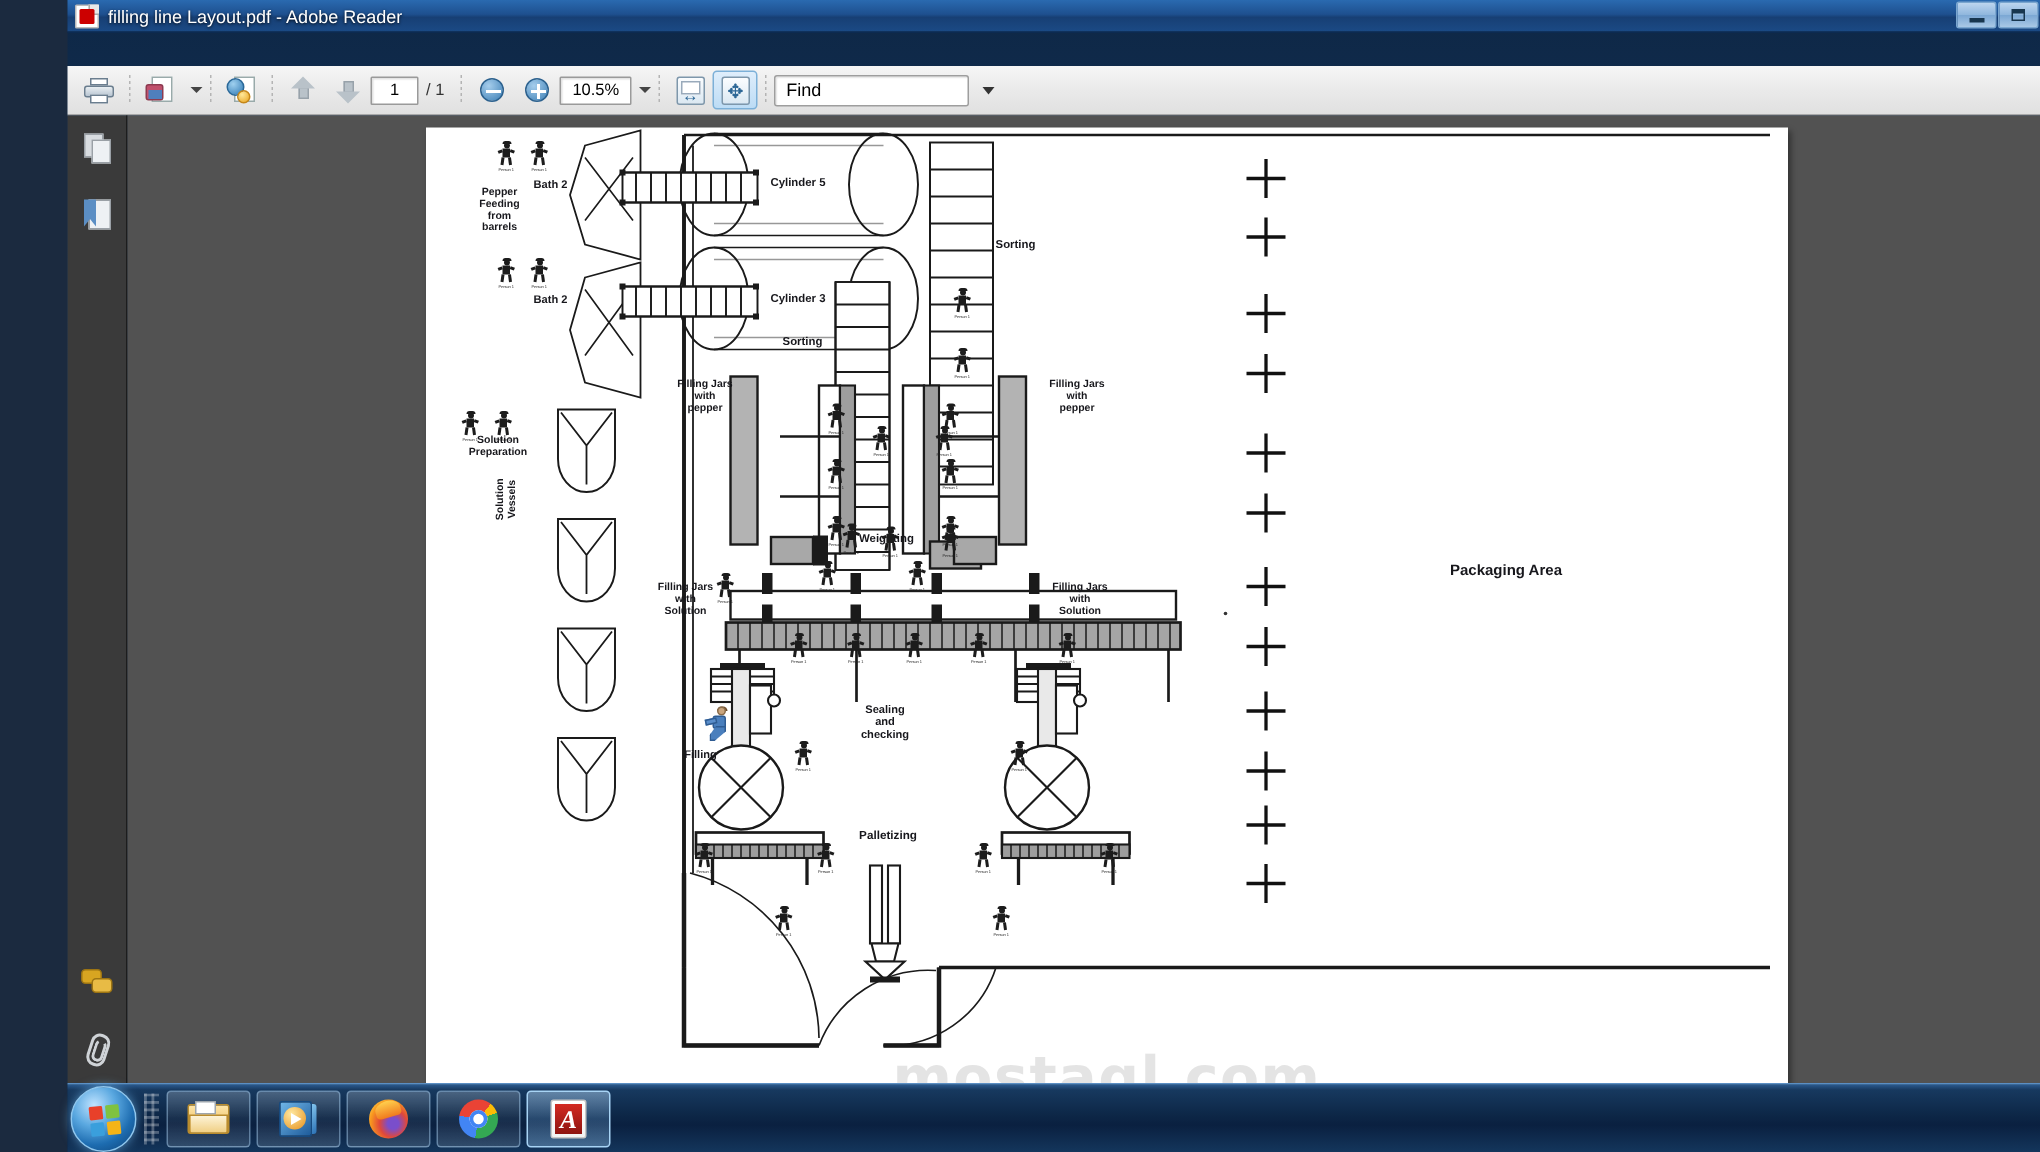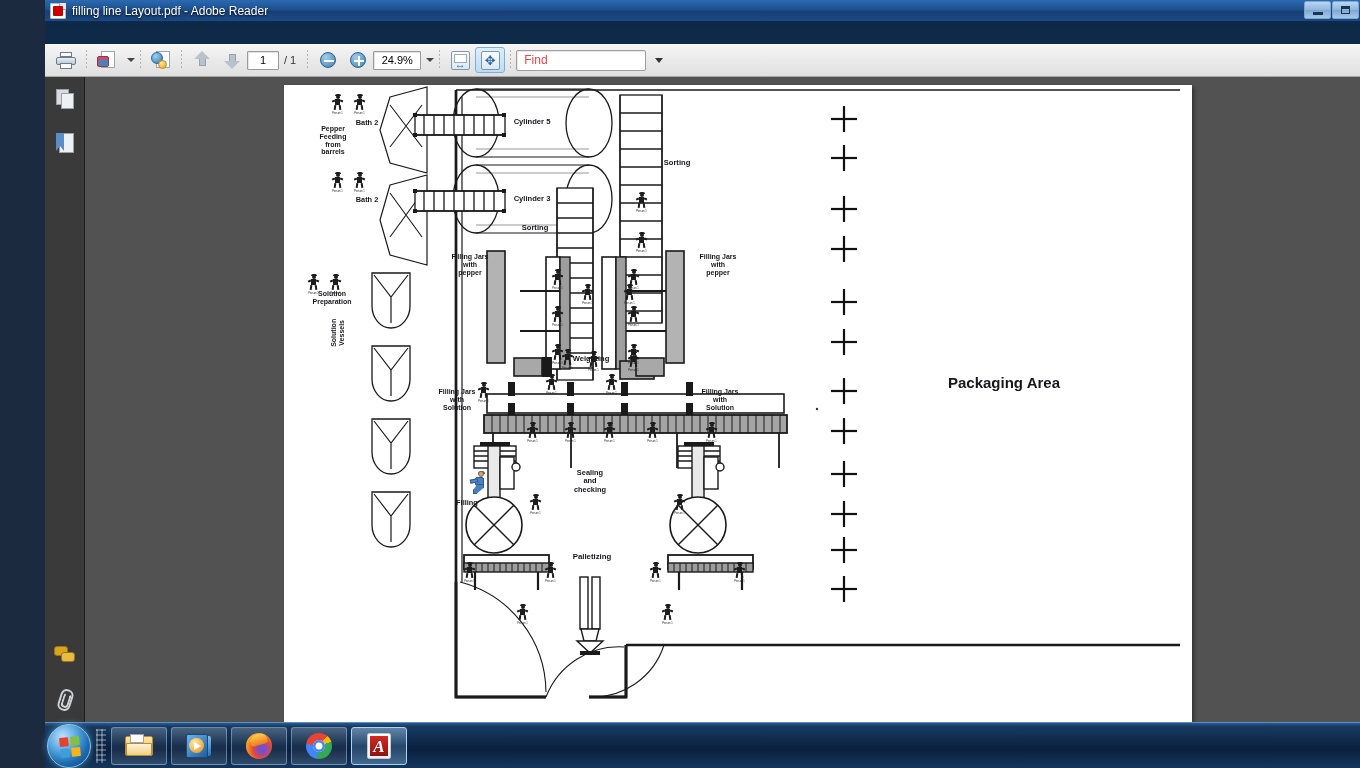--- a/index.html
+++ b/index.html
@@ -99,21 +99,21 @@
     background:radial-gradient(circle at 35% 30%,#a5cdec,#3d7fb5);
     border:1px solid #2c618e; position:relative; margin:0 2px;
   }
   .circbtn .h{position:absolute;left:3px;top:7px;width:10px;height:2px;background:#fff;}
   .circbtn .v{position:absolute;left:7px;top:3px;width:2px;height:10px;background:#fff;}
   .findbox{
     width:130px;height:21px;border:1px solid #9e9e9e;background:#fff;border-radius:2px;
     display:flex;align-items:center;padding-left:7px;
     box-shadow:inset 1px 1px 1px rgba(0,0,0,.10);
   }
-  .findbox span{font-size:12px;color:#ef4444;}
+  .findbox span{font-size:12px;color:#000000;}
   .findcaret{
     width:0;height:0;border-left:4px solid transparent;border-right:4px solid transparent;
     border-top:5px solid #333; margin-left:9px;
   }
   
   .ic-print{width:20px;height:17px;position:relative;}
   .ic-print .body{position:absolute;left:0;top:5px;width:20px;height:8px;border:1px solid #6b7e8f;
     background:linear-gradient(180deg,#e9eef2,#b9c6d2);border-radius:2px;}
   .ic-print .top{position:absolute;left:4px;top:0px;width:12px;height:5px;border:1px solid #6b7e8f;background:#fff;}
   .ic-print .out{position:absolute;left:4px;top:11px;width:12px;height:6px;border:1px solid #6b7e8f;background:#fff;}
@@ -366,21 +366,21 @@
       <span class="circbtn">
           <i class="h"></i>
         </span>
     </div>
     <div class="tbtn">
       <span class="circbtn">
           <i class="h"></i>
           <i class="v"></i>
         </span>
     </div>
-    <div class="zoombox">24.9%</div>
+    <div class="zoombox">10.5%</div>
     <div class="caret"></div>
     <div class="sep"></div>
     <div class="tbtn">
       <span class="ic-fitw"></span>
     </div>
     <div class="tbtn active">
       <span class="ic-fitp"></span>
     </div>
     <div class="sep"></div>
     <div class="findbox">
@@ -758,21 +758,21 @@
 with
 Solution</div>
         <div class="dtext" style="left:400px;top:303px;width:72px;font-size:7px;">Filling Jars
 with
 Solution</div>
         <div class="dtext" style="left:268px;top:384px;width:76px;font-size:7.4px;">Sealing
 and
 checking</div>
         <div class="dtext" style="left:152px;top:414px;width:62px;font-size:7.4px;">Filling</div>
         <div class="dtext" style="left:268px;top:468px;width:80px;font-size:7.8px;">Palletizing</div>
-        <div class="dtext" style="left:620px;top:290px;width:200px;font-size:15px;">Packaging Area</div>
+        <div class="dtext" style="left:620px;top:290px;width:200px;font-size:10px;">Packaging Area</div>
 
         <div class="foreman" style="left:186px;top:386px;">
           <i class="hair"></i>
             <i class="head"></i>
             <i class="body"></i>
             <i class="armf"></i>
             <i class="legs"></i>
         </div>
 
         <div id="people">
@@ -1123,20 +1123,21 @@
               <i class="arm-r"></i>
               <i class="torso"></i>
               <i class="leg-l"></i>
               <i class="leg-r"></i>
             </div>
             <div class="plabel" style="left: 373px; top: 537px; width: 21px;">Person 1</div>
           </div>
 
       </div>
 
+      <div id="watermark">mostaql.com</div>
     </div>
     <div id="vscroll"></div>
   </div>
 
   <div id="taskbar">
     <div id="startorb">
       <span class="flag">
           <i></i>
           <i></i>
           <i></i>

